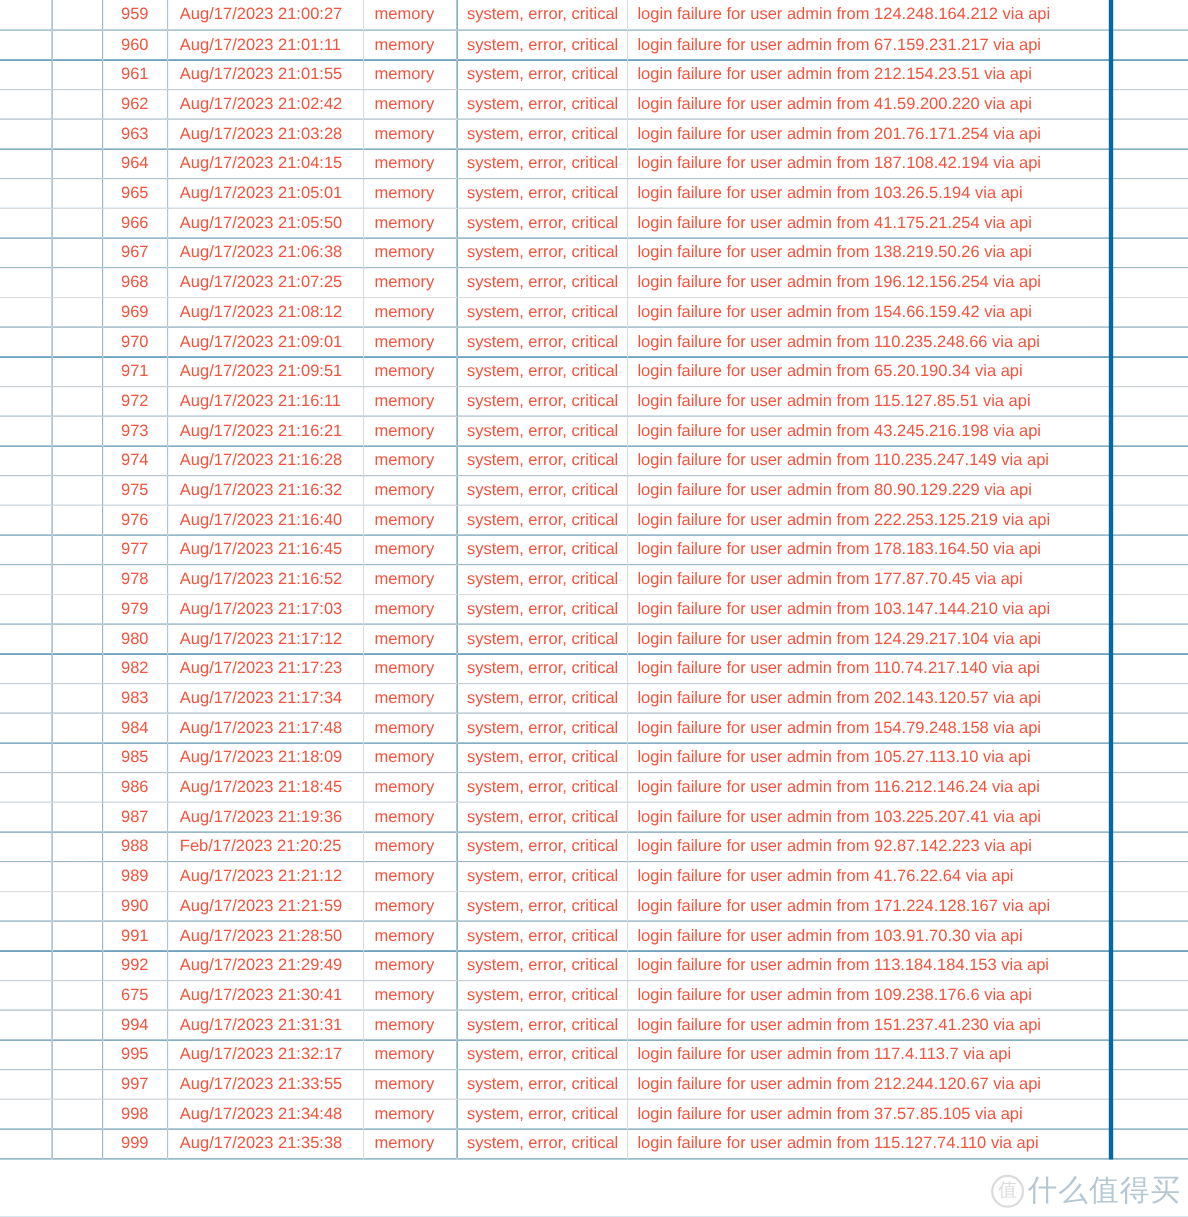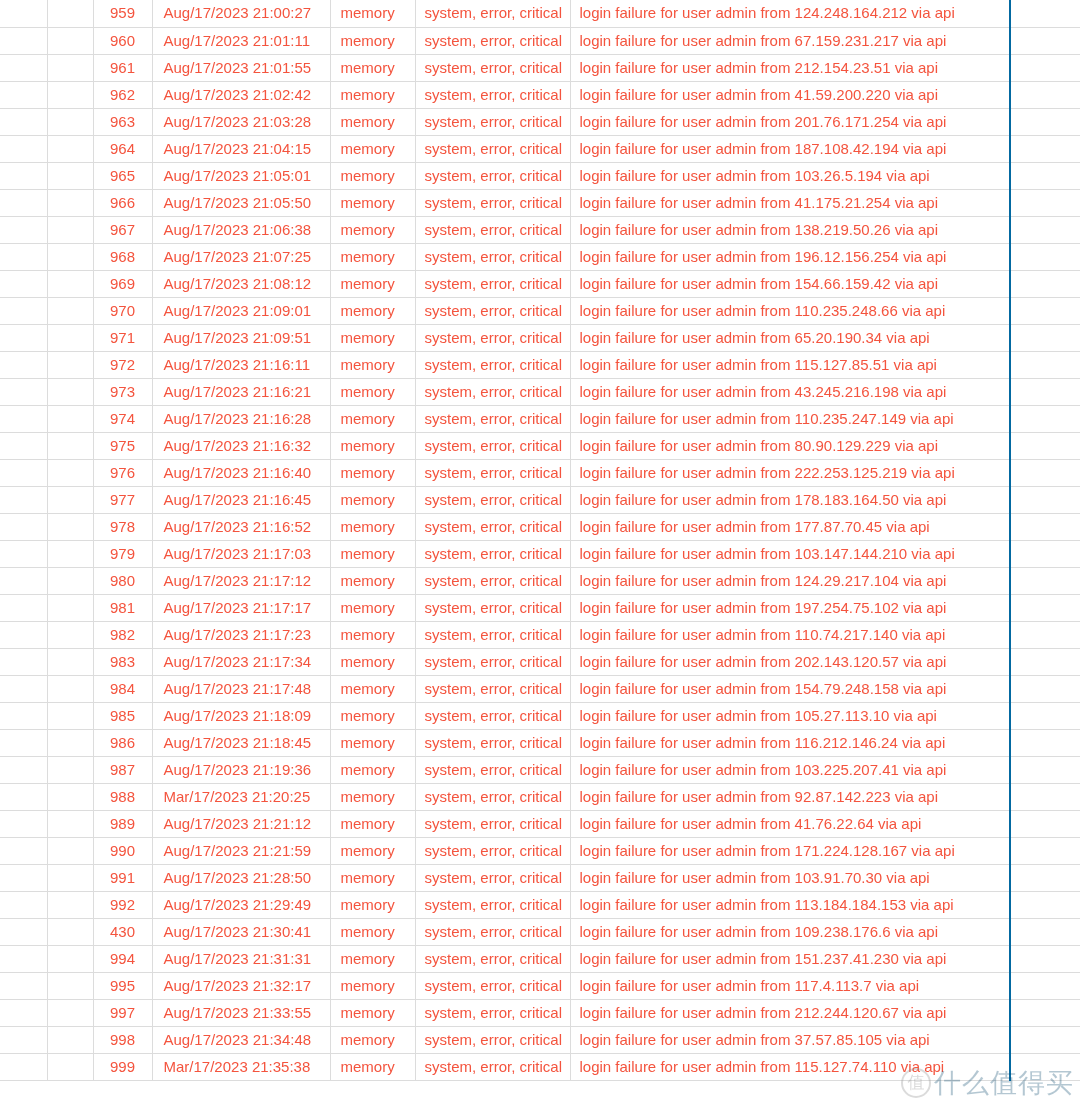--- a/index.html
+++ b/index.html
@@ -72,21 +72,21 @@
     padding-left: 10px;
   }
   #log-table td.cell-topics {
     text-align: left;
     padding-left: 9px;
     padding-right: 0;
   }
   #log-table td.cell-message {
     text-align: left;
     padding-left: 9px;
-    border-right: 2px solid #0369a1;
+    border-right: 4px solid #0369a1;
   }
 
   
   #watermark {
     position: absolute;
     right: 6px;
     bottom: 8px;
     pointer-events: none;
     display: flex;
     align-items: center;
@@ -344,30 +344,20 @@
         <td class="cell-id">980</td>
         <td class="cell-date">Aug/17/2023 21:17:12</td>
         <td class="cell-buffer">memory</td>
         <td class="cell-topics">system, error, critical</td>
         <td class="cell-message">login failure for user admin from 124.29.217.104 via api</td>
         <td class="cell-blank-tail"></td>
       </tr>
       <tr>
         <td class="cell-blank-lead blank-cell"></td>
         <td class="cell-blank-lead blank-cell"></td>
-        <td class="cell-id">981</td>
-        <td class="cell-date">Aug/17/2023 21:17:17</td>
-        <td class="cell-buffer">memory</td>
-        <td class="cell-topics">system, error, critical</td>
-        <td class="cell-message">login failure for user admin from 197.254.75.102 via api</td>
-        <td class="cell-blank-tail"></td>
-      </tr>
-      <tr>
-        <td class="cell-blank-lead blank-cell"></td>
-        <td class="cell-blank-lead blank-cell"></td>
         <td class="cell-id">982</td>
         <td class="cell-date">Aug/17/2023 21:17:23</td>
         <td class="cell-buffer">memory</td>
         <td class="cell-topics">system, error, critical</td>
         <td class="cell-message">login failure for user admin from 110.74.217.140 via api</td>
         <td class="cell-blank-tail"></td>
       </tr>
       <tr>
         <td class="cell-blank-lead blank-cell"></td>
         <td class="cell-blank-lead blank-cell"></td>
@@ -415,21 +405,21 @@
         <td class="cell-date">Aug/17/2023 21:19:36</td>
         <td class="cell-buffer">memory</td>
         <td class="cell-topics">system, error, critical</td>
         <td class="cell-message">login failure for user admin from 103.225.207.41 via api</td>
         <td class="cell-blank-tail"></td>
       </tr>
       <tr>
         <td class="cell-blank-lead blank-cell"></td>
         <td class="cell-blank-lead blank-cell"></td>
         <td class="cell-id">988</td>
-        <td class="cell-date">Mar/17/2023 21:20:25</td>
+        <td class="cell-date">Feb/17/2023 21:20:25</td>
         <td class="cell-buffer">memory</td>
         <td class="cell-topics">system, error, critical</td>
         <td class="cell-message">login failure for user admin from 92.87.142.223 via api</td>
         <td class="cell-blank-tail"></td>
       </tr>
       <tr>
         <td class="cell-blank-lead blank-cell"></td>
         <td class="cell-blank-lead blank-cell"></td>
         <td class="cell-id">989</td>
         <td class="cell-date">Aug/17/2023 21:21:12</td>
@@ -464,21 +454,21 @@
         <td class="cell-id">992</td>
         <td class="cell-date">Aug/17/2023 21:29:49</td>
         <td class="cell-buffer">memory</td>
         <td class="cell-topics">system, error, critical</td>
         <td class="cell-message">login failure for user admin from 113.184.184.153 via api</td>
         <td class="cell-blank-tail"></td>
       </tr>
       <tr>
         <td class="cell-blank-lead blank-cell"></td>
         <td class="cell-blank-lead blank-cell"></td>
-        <td class="cell-id">430</td>
+        <td class="cell-id">675</td>
         <td class="cell-date">Aug/17/2023 21:30:41</td>
         <td class="cell-buffer">memory</td>
         <td class="cell-topics">system, error, critical</td>
         <td class="cell-message">login failure for user admin from 109.238.176.6 via api</td>
         <td class="cell-blank-tail"></td>
       </tr>
       <tr>
         <td class="cell-blank-lead blank-cell"></td>
         <td class="cell-blank-lead blank-cell"></td>
         <td class="cell-id">994</td>
@@ -515,21 +505,21 @@
         <td class="cell-date">Aug/17/2023 21:34:48</td>
         <td class="cell-buffer">memory</td>
         <td class="cell-topics">system, error, critical</td>
         <td class="cell-message">login failure for user admin from 37.57.85.105 via api</td>
         <td class="cell-blank-tail"></td>
       </tr>
       <tr>
         <td class="cell-blank-lead blank-cell"></td>
         <td class="cell-blank-lead blank-cell"></td>
         <td class="cell-id">999</td>
-        <td class="cell-date">Mar/17/2023 21:35:38</td>
+        <td class="cell-date">Aug/17/2023 21:35:38</td>
         <td class="cell-buffer">memory</td>
         <td class="cell-topics">system, error, critical</td>
         <td class="cell-message">login failure for user admin from 115.127.74.110 via api</td>
         <td class="cell-blank-tail"></td>
       </tr>
     </tbody>
 </table>
 
 <div id="watermark">
   <span class="wm-badge">值</span>

